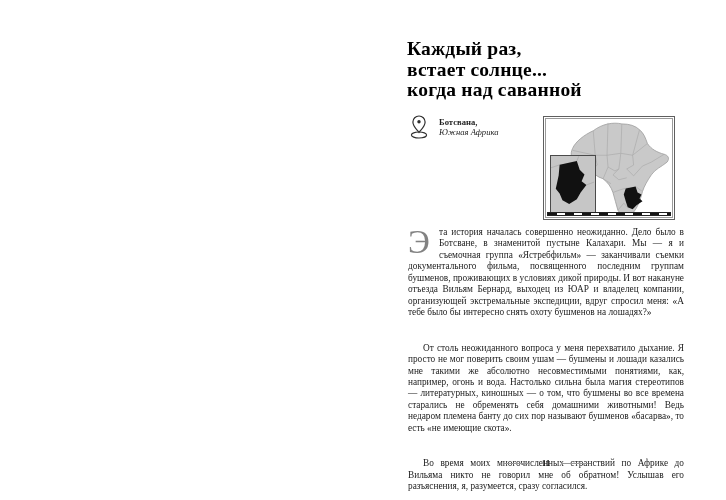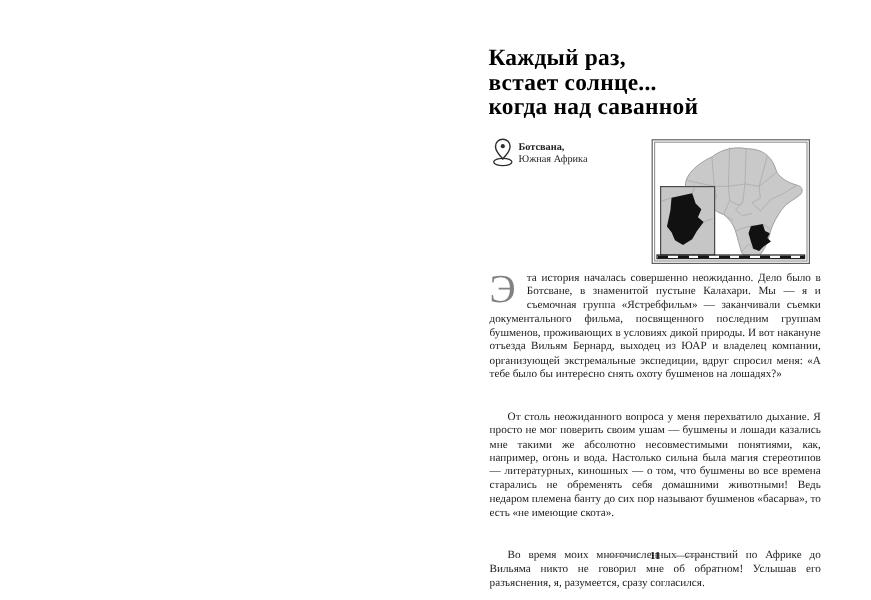--- a/index.html
+++ b/index.html
@@ -7,23 +7,23 @@
   body { font-family:"Liberation Serif", serif; position:relative; }
 
   .page { position:absolute; left:0; top:0; width:726px; height:464px; background:#ffffff; }
 
   .title { position:absolute; left:407px; top:39px; width:290px;
            font-weight:bold; font-size:19.5px; line-height:20.5px; color:#000;
            letter-spacing:0.2px; }
 
   .meta { position:absolute; left:408px; top:114px; display:flex; align-items:flex-start; }
   .pin  { width:22px; height:26px; flex:0 0 auto; }
-  .meta-text { margin-left:2px; padding-top:3px; font-size:8.6px; line-height:10px; color:#1d1d1d; }
+  .meta-text { margin-left:9px; padding-top:3px; font-size:8.6px; line-height:10px; color:#1d1d1d; }
   .meta-country { font-weight:bold; }
-  .meta-region  { }
+  .meta-region  { font-style:italic; }
 
   .map-frame { position:absolute; left:543px; top:116px; width:132px; height:104px;
                border:1px solid #5f5f5f; padding:1px; background:#fff; }
   .map-inner { position:relative; width:128px; height:100px; border:1px solid #9a9a9a;
                background:#ffffff; overflow:hidden; }
   .map-svg   { position:absolute; left:0; top:0; width:126px; height:98px; }
   .map-inset { position:absolute; left:4px; top:36px; width:46px; height:58px;
                background:#c6c6c6; border:1px solid #4a4a4a; }
   .map-inset svg { width:100%; height:100%; display:block; }
   .neatline  { position:absolute; left:1px; right:1px; bottom:1px; height:4px;

